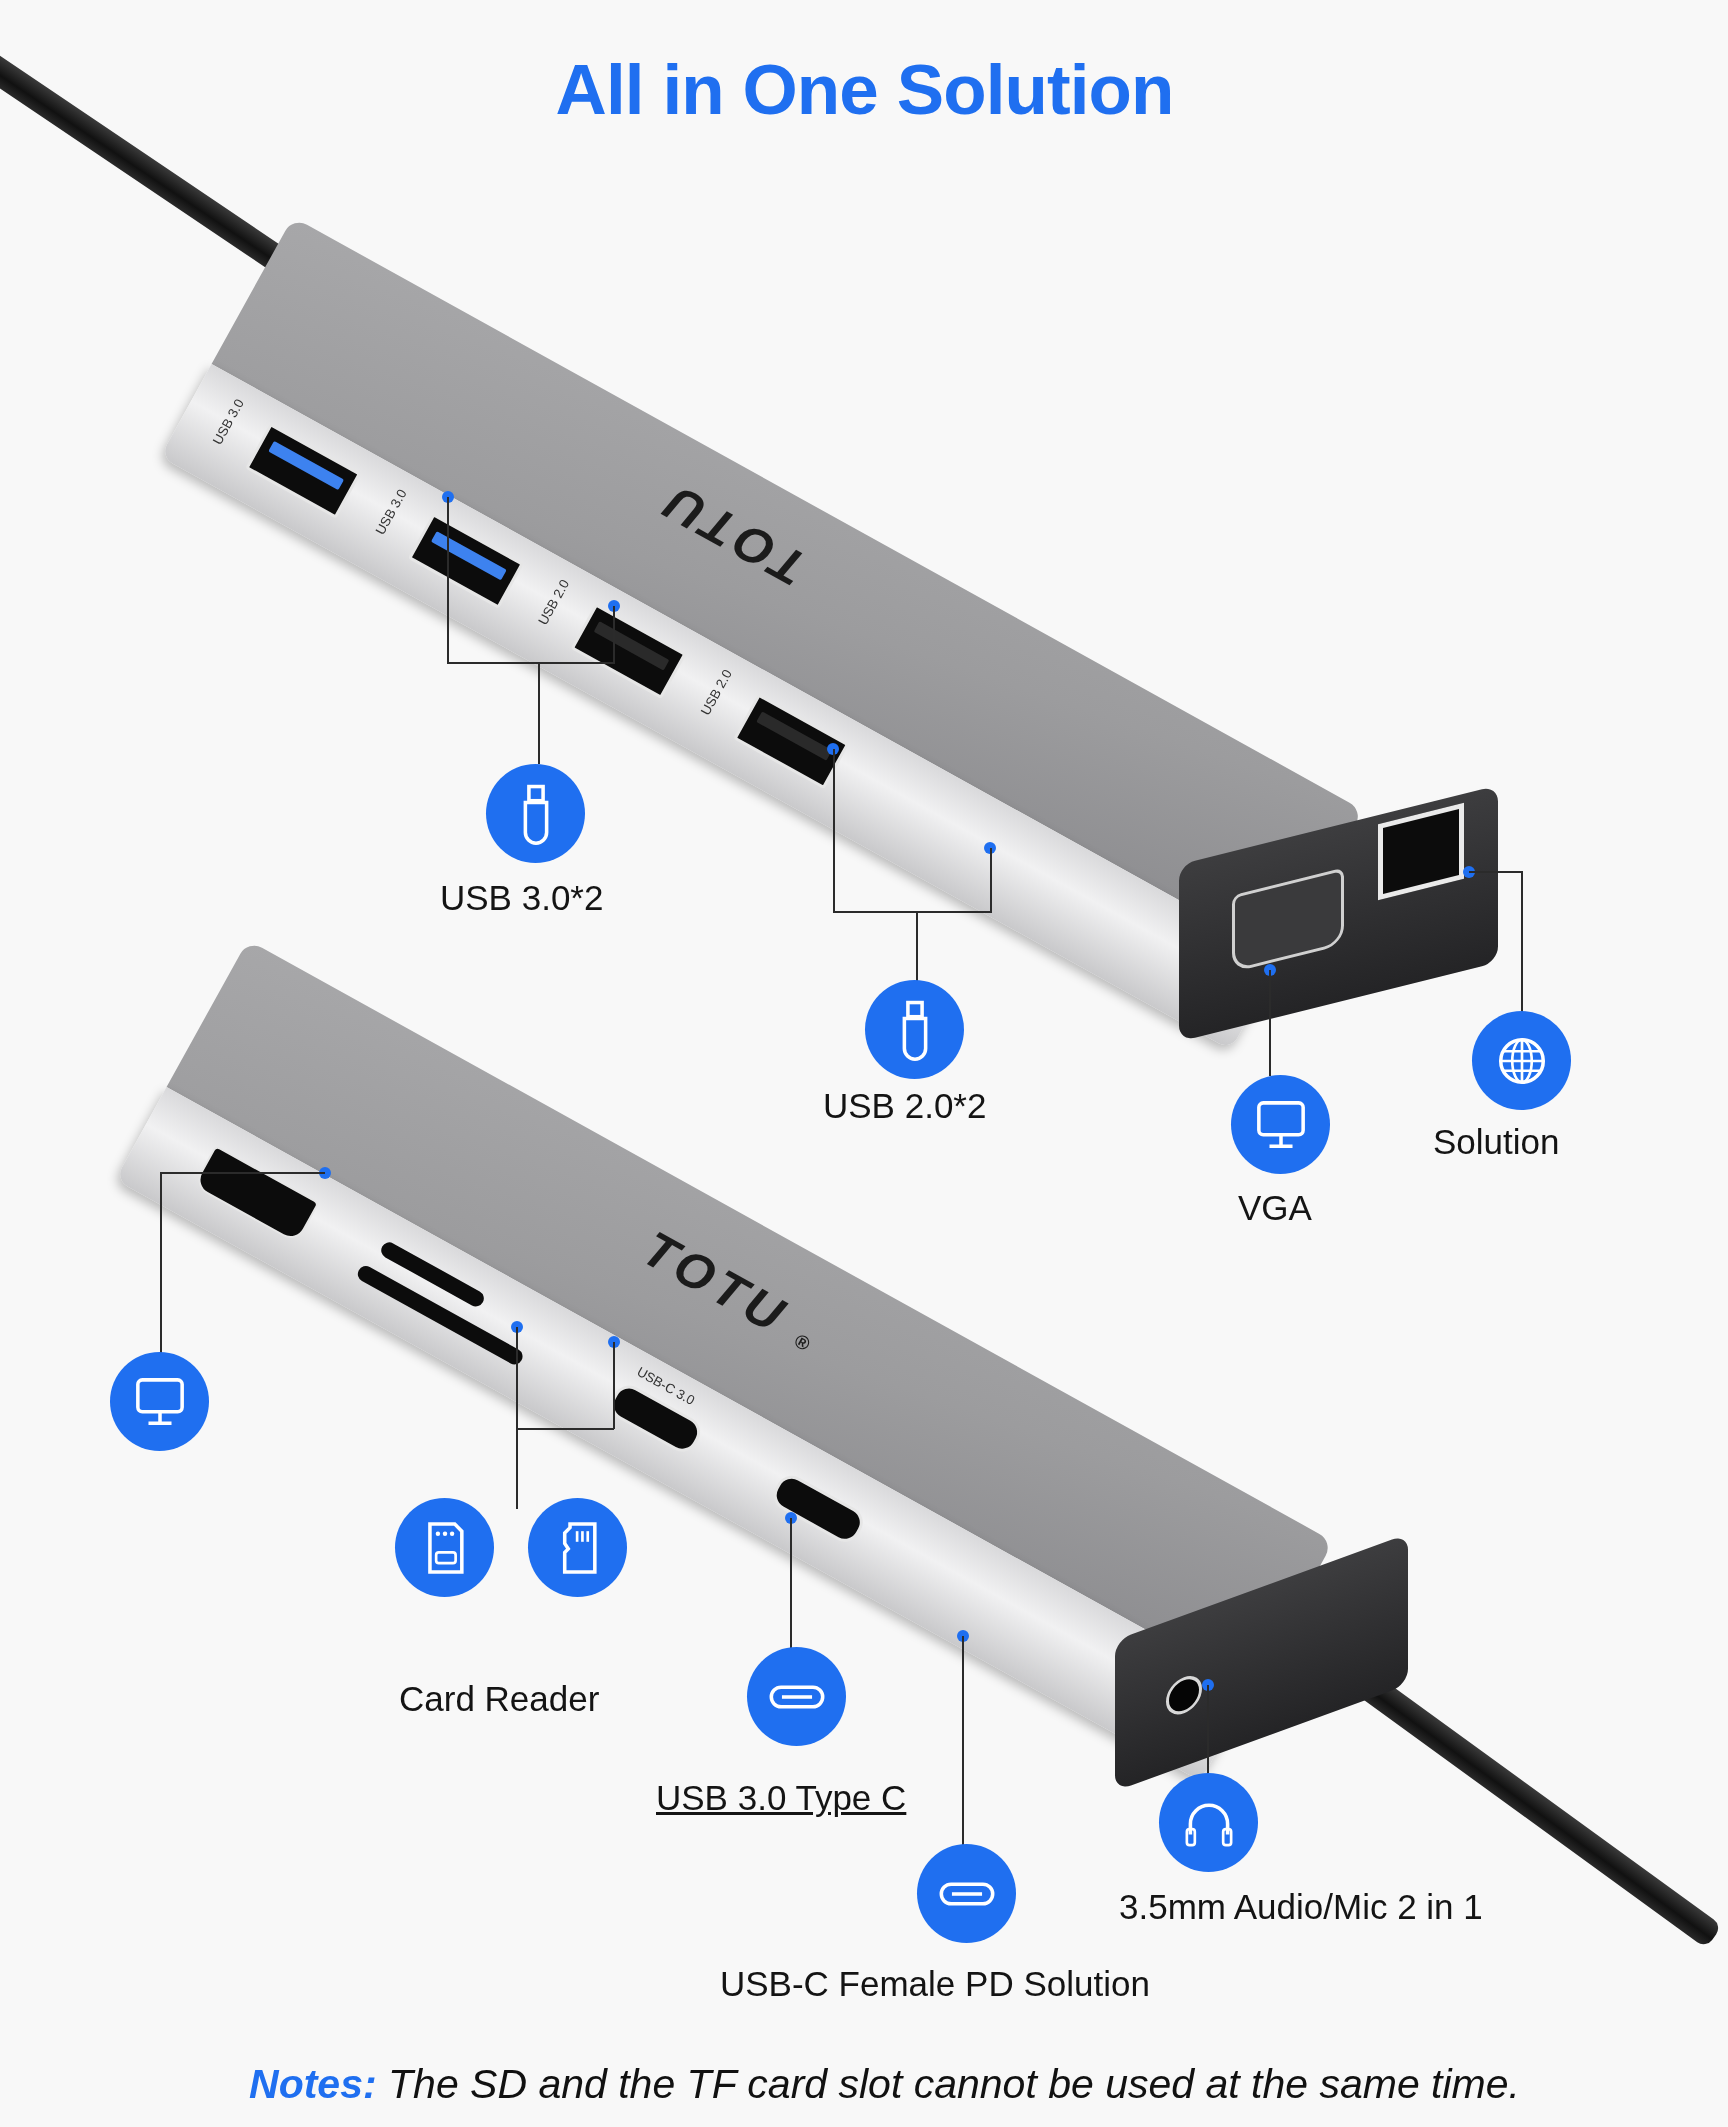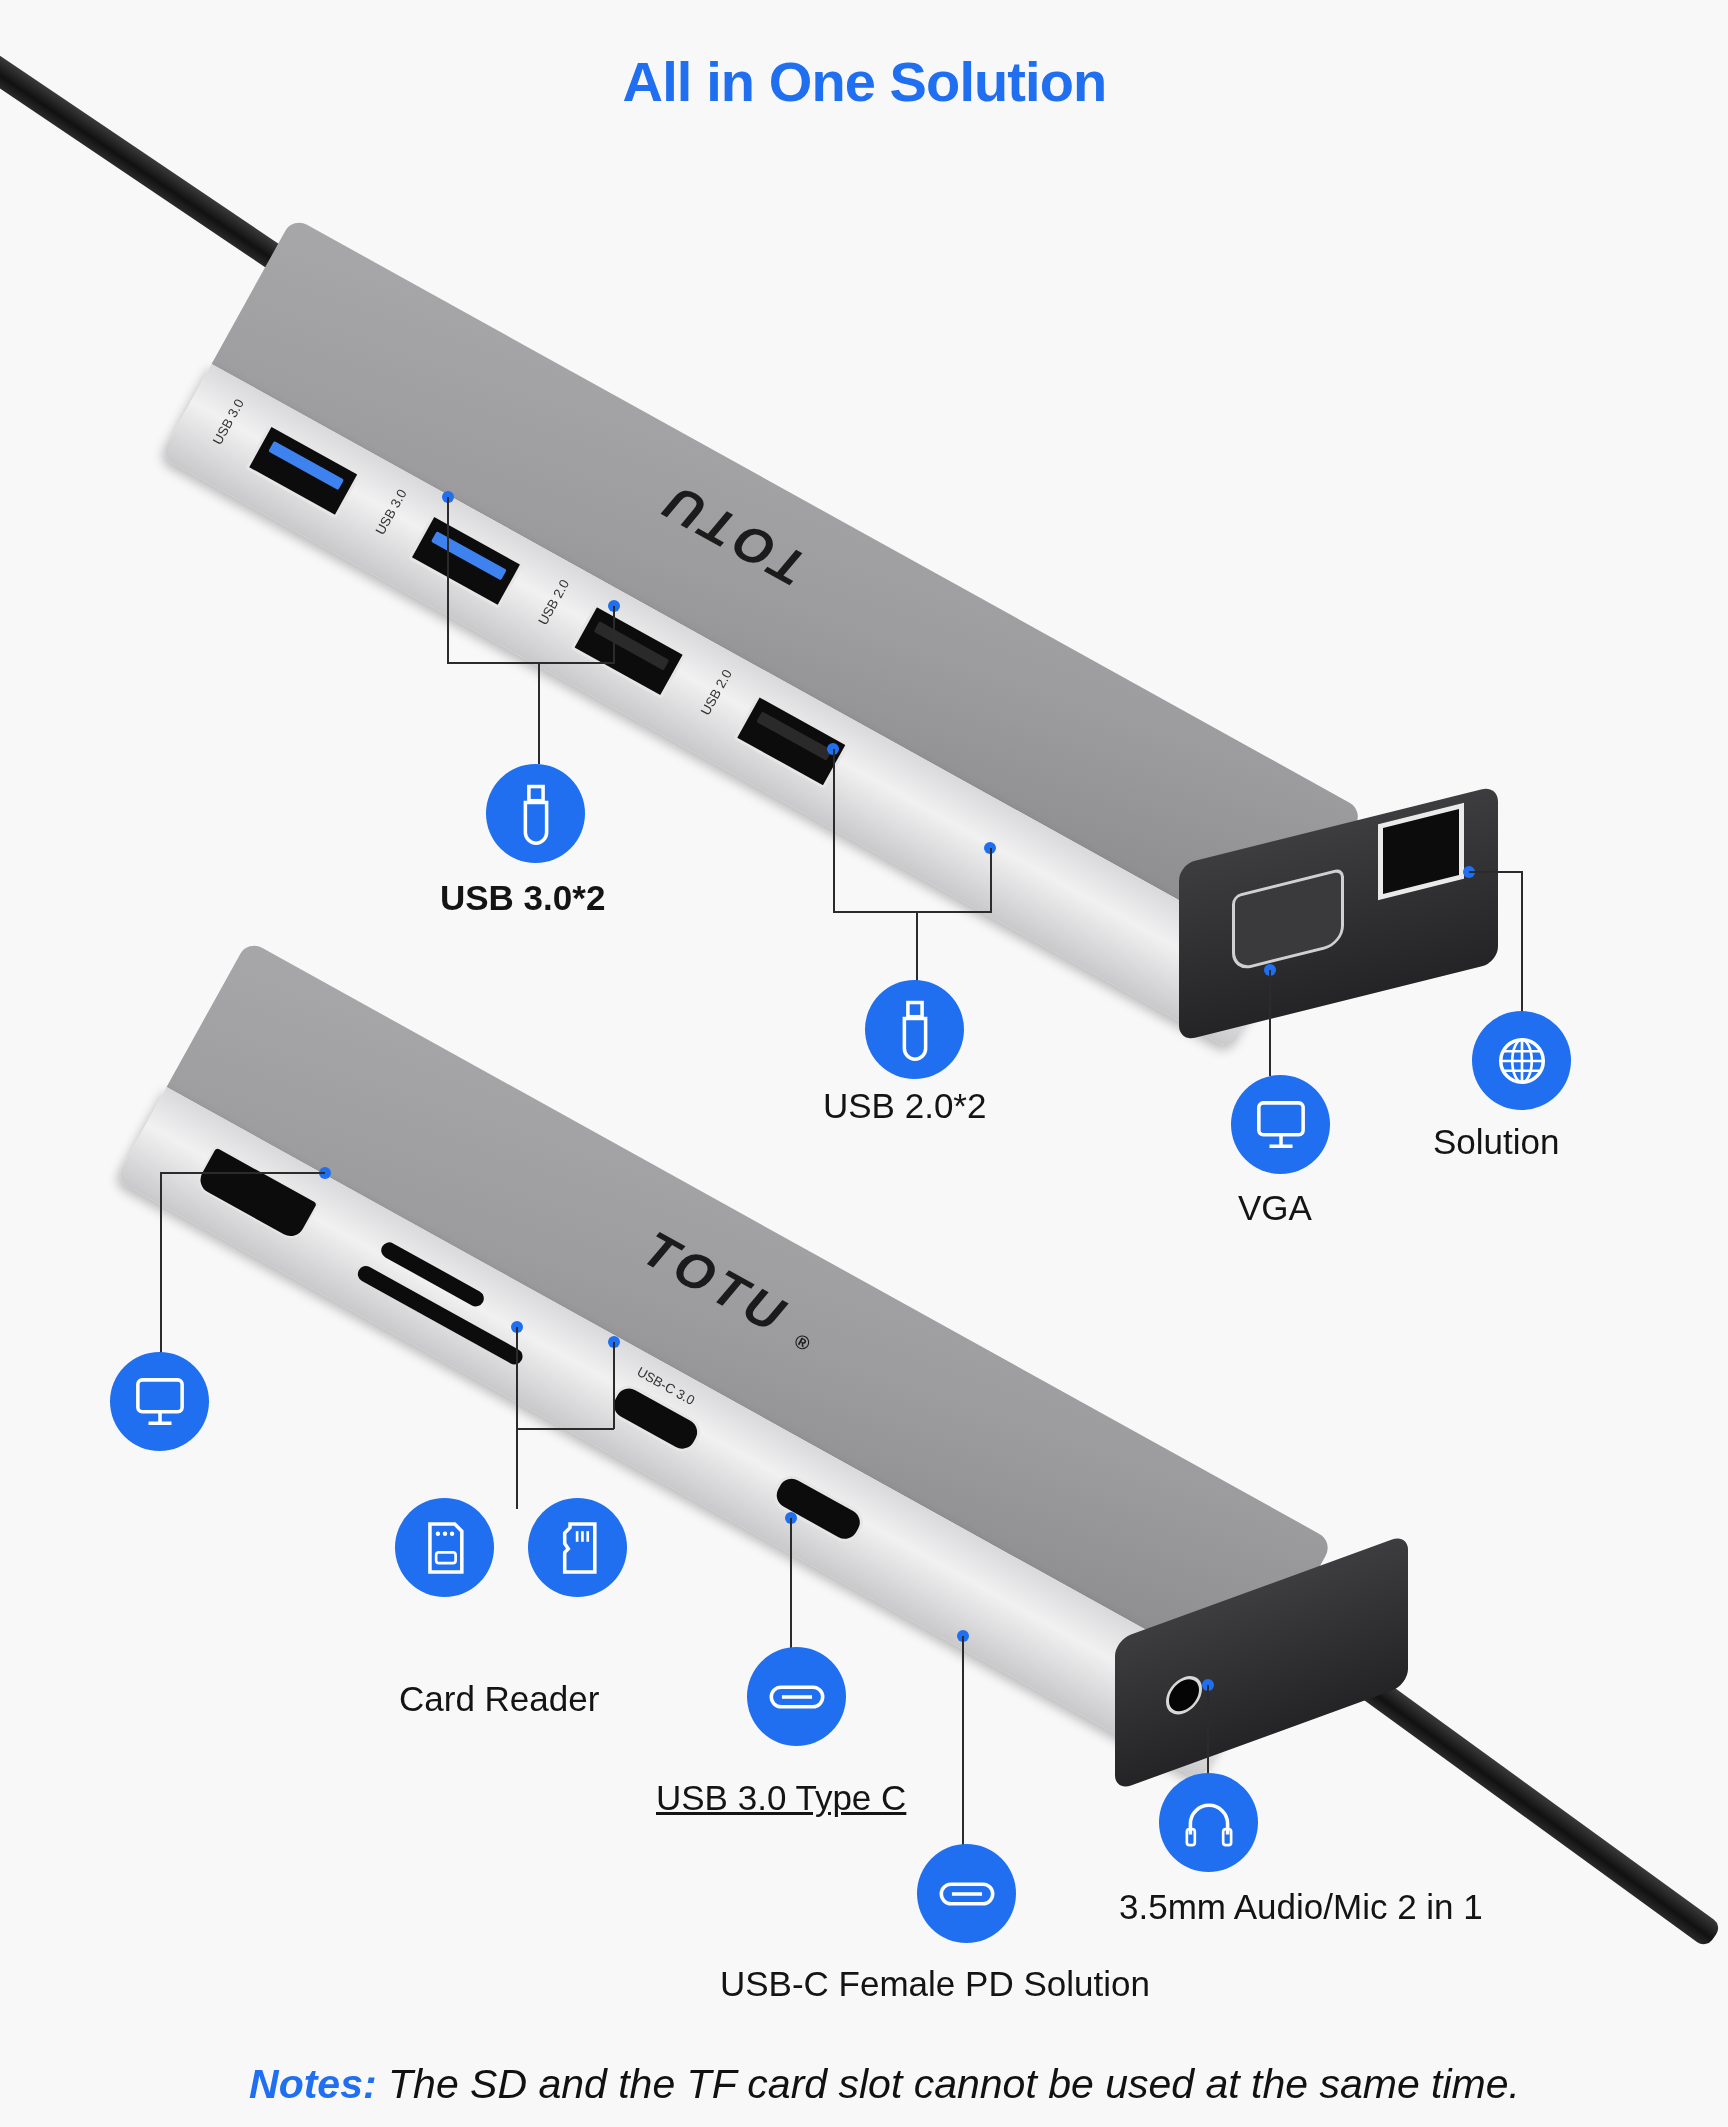--- a/index.html
+++ b/index.html
@@ -3,21 +3,21 @@
 <meta charset="utf-8">
 <style>
   html, body { margin: 0; padding: 0; }
   body {
     width: 1729px; height: 2128px; position: relative; overflow: hidden;
     background: #f8f8f8;
     font-family: "Liberation Sans", sans-serif;
   }
   .title {
     position: absolute; left: 0; right: 0; top: 49px; text-align: center;
-    font-size: 56px; font-weight: bold; color: #1f6ff0; letter-spacing: -0.9px;
+    font-size: 71px; font-weight: bold; color: #1f6ff0; letter-spacing: -0.9px;
   }
   
   .cable { position: absolute; background: linear-gradient(#3a3a3a, #111 60%, #2a2a2a); border-radius: 10.6px; transform-origin: 0 50%; }
   .cable-top { left: -35px; top: 35px; width: 461px; height: 26.6px; transform: rotate(34deg); }
   .cable-bottom { left: 1312px; top: 1631px; width: 497px; height: 28px; transform: rotate(36deg); }
 
   
   .hub { position: absolute; transform-origin: 0 0; }
   .hub .top-face {
     position: absolute; left: 0; top: 0; right: 0; height: 168px;
@@ -108,21 +108,21 @@
 <div class="line" style="left:447px; top:497px; width:1.8px; height:167px;"></div>
 <div class="line" style="left:613px; top:606px; width:1.8px; height:58px;"></div>
 <div class="line" style="left:447px; top:662px; width:168px; height:1.8px;"></div>
 <div class="line" style="left:538px; top:662px; width:1.8px; height:102px;"></div>
 <div class="icon-circle" style="left:486px; top:764px;">
   <svg viewBox="0 0 70 70">
       <rect x="27" y="4" width="16" height="16" fill="none" stroke="#fff" stroke-width="4"></rect>
       <path d="M23 22 H47 V56 A12 12 0 0 1 23 56 Z" fill="none" stroke="#fff" stroke-width="4"></path>
     </svg>
 </div>
-<div class="label" style="left:440px; top:878px;font-weight:bold;">USB 3.0*2</div>
+<div class="label" style="left:440px; top:878px;">USB 3.0*2</div>
 
 <div class="dot" style="left:833px; top:749px;"></div>
 <div class="dot" style="left:990px; top:848px;"></div>
 <div class="line" style="left:833px; top:749px; width:1.8px; height:162px;"></div>
 <div class="line" style="left:990px; top:848px; width:1.8px; height:64px;"></div>
 <div class="line" style="left:833px; top:911px; width:159px; height:1.8px;"></div>
 <div class="line" style="left:916px; top:911px; width:1.8px; height:89px;"></div>
 <div class="icon-circle" style="left:865px; top:980px;">
   <svg viewBox="0 0 70 70">
       <rect x="27" y="4" width="16" height="16" fill="none" stroke="#fff" stroke-width="4"></rect>

